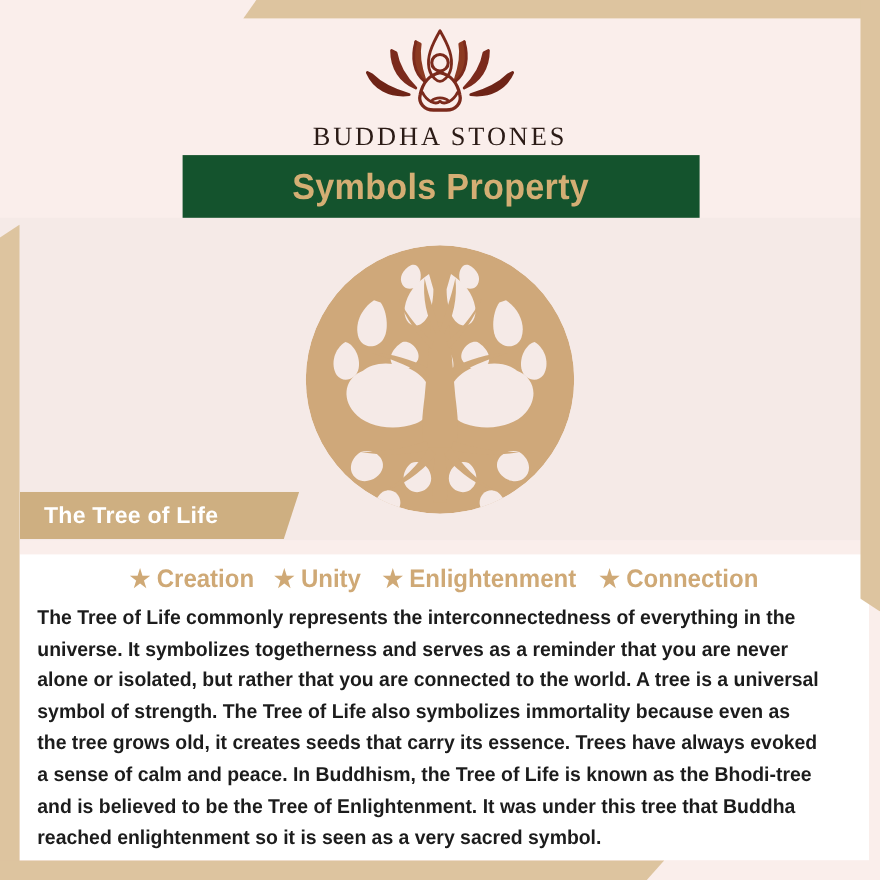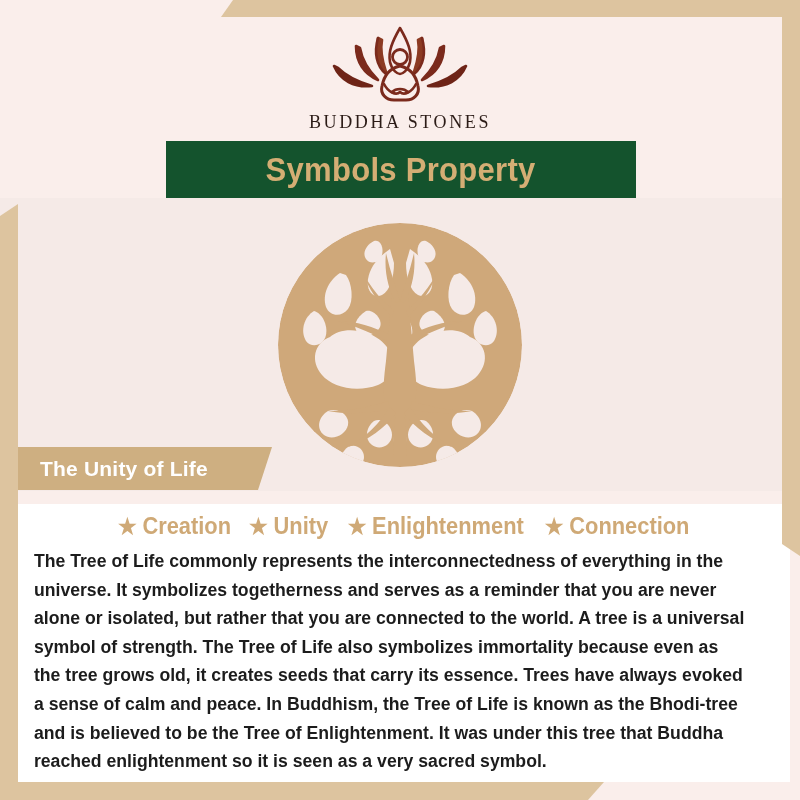--- a/index.html
+++ b/index.html
@@ -67,21 +67,21 @@
     top: 22px;
     left: 0; right: 0;
     display: flex;
     flex-direction: column;
     align-items: center;
   }
   .logo-mark { width: 168px; height: 84px; display: block; }
   .logo-text {
     margin-top: 6px;
     font-family: "Liberation Serif", serif;
-    font-size: 18px;
+    font-size: 24px;
     letter-spacing: 2.6px;
     color: #2b1b16;
     font-weight: 400;
   }
 
   
   .title-banner {
     position: absolute;
     left: 166px;
     top: 141px;
@@ -272,21 +272,21 @@
           <path d="M120 192 C 110 208, 96 222, 78 232 C 98 226, 116 212, 126 198 Z"></path>
           <path d="M140 192 C 150 208, 164 222, 182 232 C 162 226, 144 212, 134 198 Z"></path>
           <path d="M126 196 C 124 212, 122 228, 124 242 L 136 242 C 138 228, 136 212, 134 196 Z"></path>
         </g>
       </g>
     </svg>
   </span>
 </div>
 
 <div class="label-banner">
-  <span class="label-text">The Unity of Life</span>
+  <span class="label-text">The Tree of Life</span>
 </div>
 
 <div class="content-panel">
   <div class="keywords">
     <span class="kw">
       <span class="star">★</span>
       <span>Creation</span>
     </span>
     <span class="kw">
       <span class="star">★</span>

